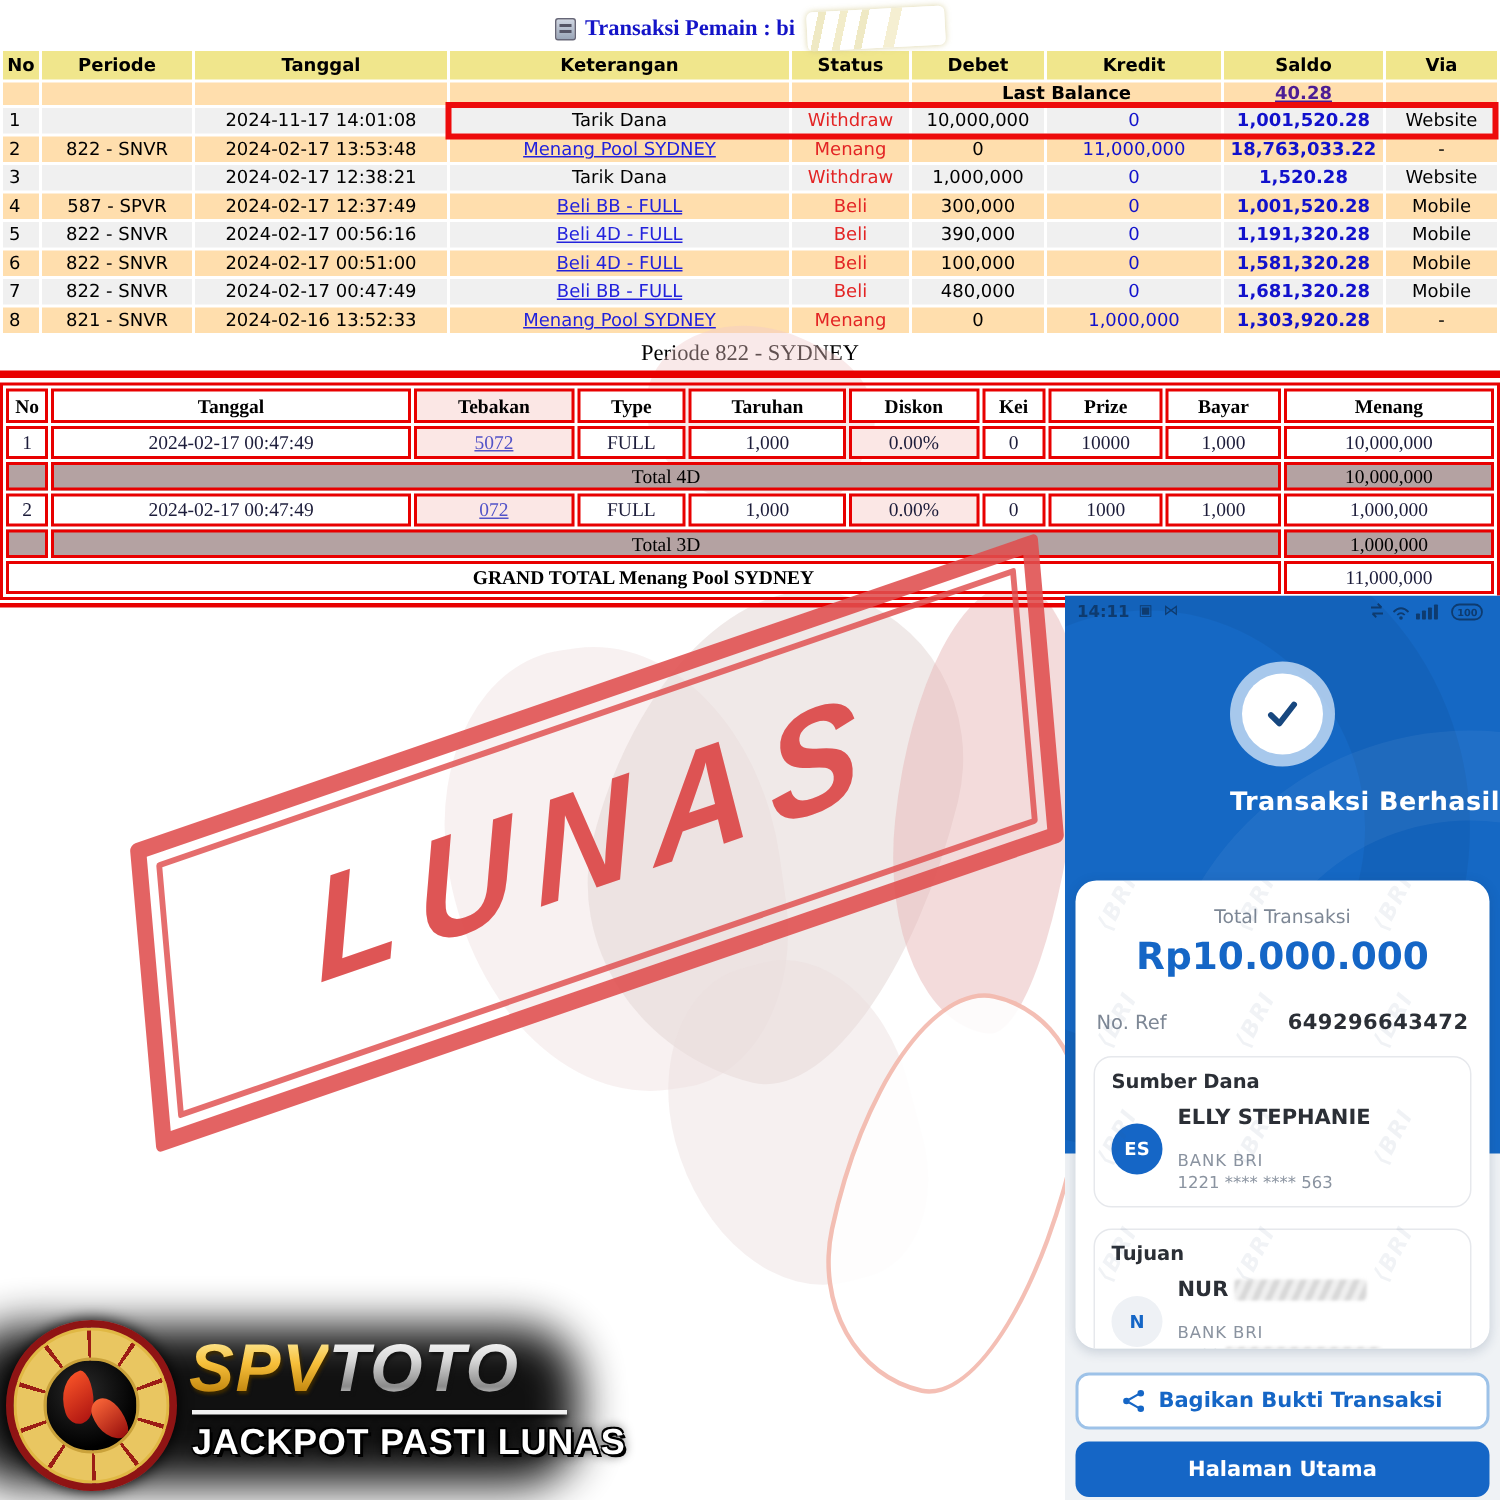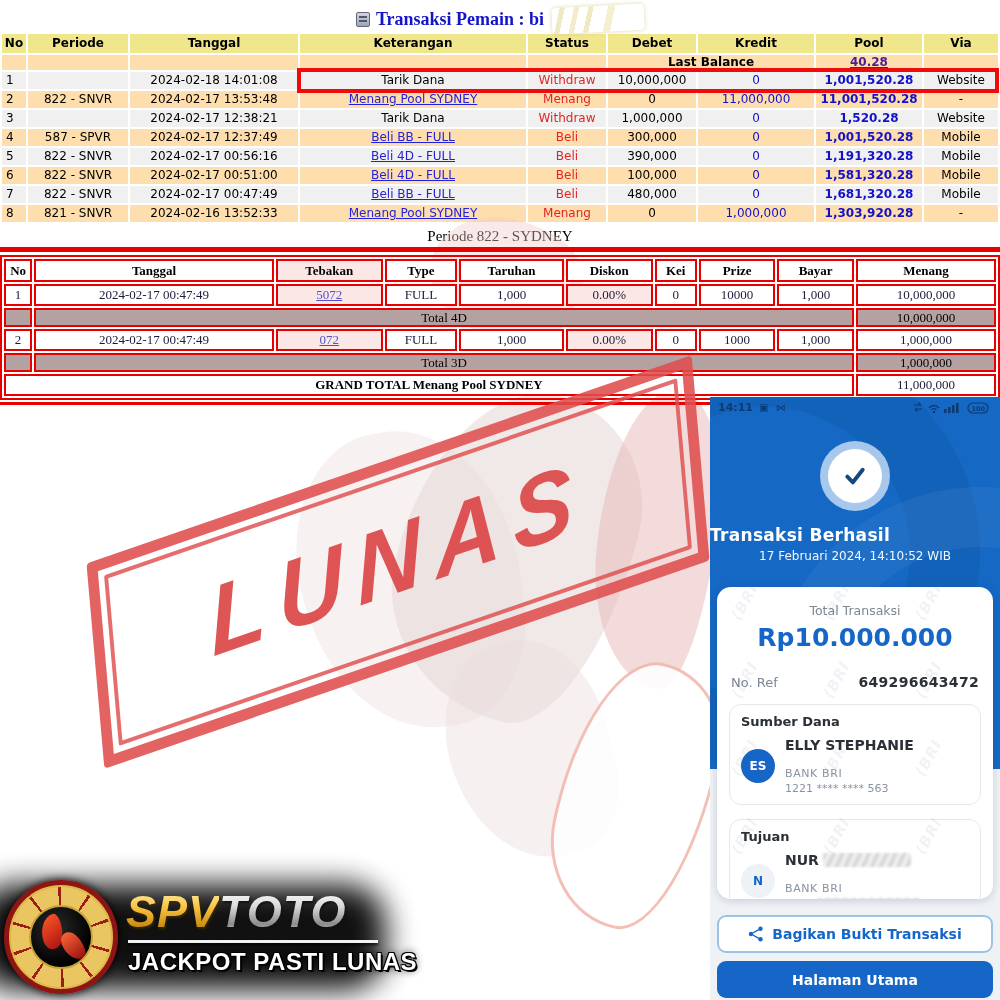--- a/index.html
+++ b/index.html
@@ -5,21 +5,21 @@
   * { margin:0; padding:0; box-sizing:border-box; }
   html,body { width:1000px; height:1000px; overflow:hidden; background:#fff;
     font-family:"DejaVu Sans","Liberation Sans",sans-serif; }
 
   
   #title-bar { position:absolute; top:6px; left:0; width:1000px; text-align:center; z-index:2; }
   #title-bar .t-inner { display:inline-flex; align-items:center; gap:6px; }
   .doc-icon { width:14px; height:15px; display:inline-block; position:relative;
     background:linear-gradient(#cfd6e2,#9aa6b8); border:1px solid #667; border-radius:2px; }
   .doc-icon:before { content:""; position:absolute; left:2px; top:3px; right:2px; height:2px; background:#556; box-shadow:0 4px 0 #556; }
-  #title-text { font-family:"Liberation Serif",serif; font-weight:bold; font-size:18px; color:#1414c8; }
+  #title-text { font-family:"Liberation Serif",serif; font-weight:bold; font-size:15px; color:#1414c8; }
   .censor-streak { display:inline-block; width:92px; height:26px; margin-left:2px; vertical-align:middle;
     border-radius:4px; transform:rotate(-3deg);
     background:linear-gradient(105deg,#ffffff 0 8px,#efe9c4 8px 13px,#ffffff 13px 22px,#f2ecca 22px 27px,#ffffff 27px 36px,#efe9c4 36px 41px,#fff 41px 55px,#f5efd2 55px 62px,#fff 62px);
     box-shadow:0 0 4px rgba(210,200,140,.8); }
 
   
   #table1 { position:absolute; top:32px; left:0; width:1000px; border-collapse:separate; border-spacing:2px; z-index:1; }
   #table1 th { background:#F0E68C; font-size:12px; font-weight:bold; color:#000; line-height:15px; padding:2px 0; text-align:center; }
   #table1 td { font-size:12px; line-height:13px; padding:2px 3px; text-align:center; color:#000; }
   #table1 tr.lb td { background:#FFDEAD; padding:1px 3px; font-weight:bold; }
@@ -81,21 +81,21 @@
     border:70px solid rgba(0,0,0,.05); }
   #phone .bluebg .c2 { position:absolute; left:60px; top:90px; width:420px; height:420px; border-radius:50%;
     border:60px solid rgba(255,255,255,.05); }
   #statusbar { position:absolute; left:0; top:0; width:290px; height:18px; display:flex; align-items:center;
     padding:2px 8px 0; color:#0E3B6F; font-size:11px; font-weight:bold; z-index:2; }
   #statusbar .lefticons { margin-left:6px; font-size:10px; font-weight:normal; letter-spacing:2px; }
   #statusbar .spacer { flex:1; }
   .check-wrap { position:absolute; left:0; top:52px; width:290px; display:flex; justify-content:center; z-index:2; }
   .check-circle { width:54px; height:54px; border-radius:50%; background:#fff;
     box-shadow:0 0 0 8px rgba(216,232,250,.75); display:flex; align-items:center; justify-content:center; }
-  #ph-title { position:absolute; left:0; top:128px; width:290px; text-align:left; color:#fff;
+  #ph-title { position:absolute; left:0; top:128px; width:290px; text-align:right; color:#fff;
     font-size:17px; font-weight:800; letter-spacing:.3px; z-index:2; }
   #ph-date { position:absolute; left:0; top:152px; width:290px; text-align:center; color:rgba(255,255,255,.95);
     font-size:12px; z-index:2; }
 
   #card { position:absolute; left:7px; top:190px; width:276px; height:312px; background:#fff; border-radius:14px;
     box-shadow:0 2px 8px rgba(20,50,90,.18); z-index:3; padding:12px 12px 10px; overflow:hidden; }
   #card .wmlayer { position:absolute; inset:0; pointer-events:none; overflow:hidden; }
   #card .wmlayer span { position:absolute; font-weight:bold; font-style:italic; font-size:15px;
     color:#3a5a84; opacity:.07; transform:rotate(-62deg); letter-spacing:1px; }
   .total-label { text-align:center; color:#7d8795; font-size:12.5px; margin-top:4px; }
@@ -173,55 +173,55 @@
   </colgroup>
   <thead>
       <tr id="t1-head-row">
         <th>No</th>
         <th>Periode</th>
         <th>Tanggal</th>
         <th>Keterangan</th>
         <th>Status</th>
         <th>Debet</th>
         <th>Kredit</th>
-        <th>Pool</th>
+        <th>Saldo</th>
         <th>Via</th>
       </tr>
     </thead>
   <tbody id="t1-body">
       <tr class="lb">
         <td></td>
         <td></td>
         <td></td>
         <td></td>
         <td></td>
         <td colspan="2">Last Balance</td>
         <td><span id="lb-val">40.28</span></td>
         <td></td>
       </tr>
       <tr class="odd">
         <td class="no">1</td>
         <td></td>
-        <td>2024-02-18 14:01:08</td>
+        <td>2024-11-17 14:01:08</td>
         <td>Tarik Dana</td>
         <td class="status">Withdraw</td>
         <td>10,000,000</td>
         <td class="blue">0</td>
         <td class="saldo">1,001,520.28</td>
         <td>Website</td>
       </tr>
       <tr class="even">
         <td class="no">2</td>
         <td>822 - SNVR</td>
         <td>2024-02-17 13:53:48</td>
         <td><a class="tlink" href="#">Menang Pool SYDNEY</a></td>
         <td class="status">Menang</td>
         <td>0</td>
         <td class="blue">11,000,000</td>
-        <td class="saldo">11,001,520.28</td>
+        <td class="saldo">18,763,033.22</td>
         <td>-</td>
       </tr>
       <tr class="odd">
         <td class="no">3</td>
         <td></td>
         <td>2024-02-17 12:38:21</td>
         <td>Tarik Dana</td>
         <td class="status">Withdraw</td>
         <td>1,000,000</td>
         <td class="blue">0</td>
@@ -404,21 +404,20 @@
     </svg>
   </div>
   <div class="check-wrap">
     <div class="check-circle">
       <svg width="28" height="28" viewBox="0 0 20 20">
           <polyline points="4.5,10.5 8.5,14.5 15.5,5.5" fill="none" stroke="#17477F" stroke-width="2.8" stroke-linecap="round" stroke-linejoin="round"></polyline>
         </svg>
     </div>
   </div>
   <div id="ph-title">Transaksi Berhasil</div>
-  <div id="ph-date">17 Februari 2024, 14:10:52 WIB</div>
 
   <div id="card">
     <div class="wmlayer" id="bri-watermarks">
         <span style="left: 8px; top: 6px;">⟨BRI</span>
         <span style="left: 100px; top: 6px;">⟨BRI</span>
         <span style="left: 192px; top: 6px;">⟨BRI</span>
         <span style="left: 8px; top: 84px;">⟨BRI</span>
         <span style="left: 100px; top: 84px;">⟨BRI</span>
         <span style="left: 192px; top: 84px;">⟨BRI</span>
         <span style="left: 8px; top: 162px;">⟨BRI</span>

